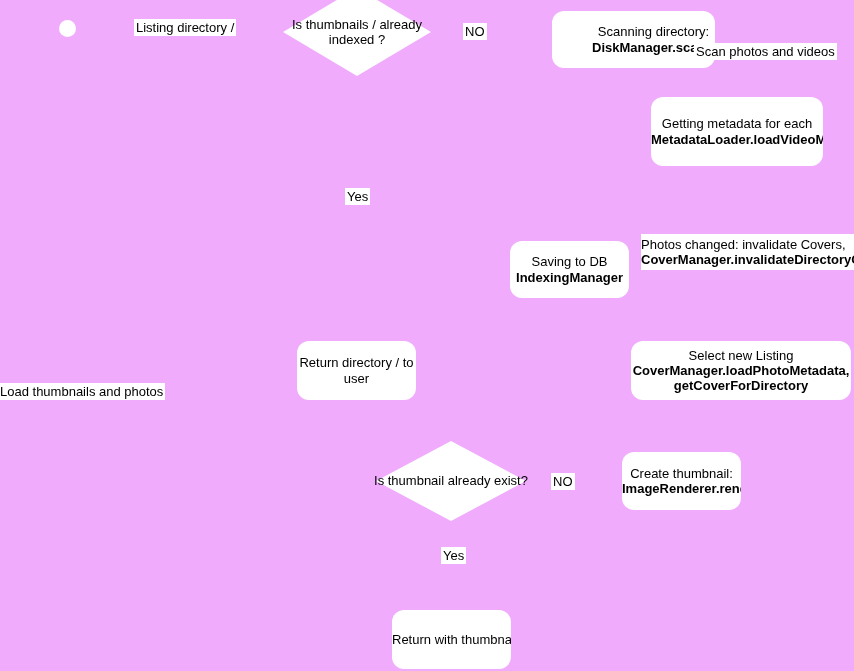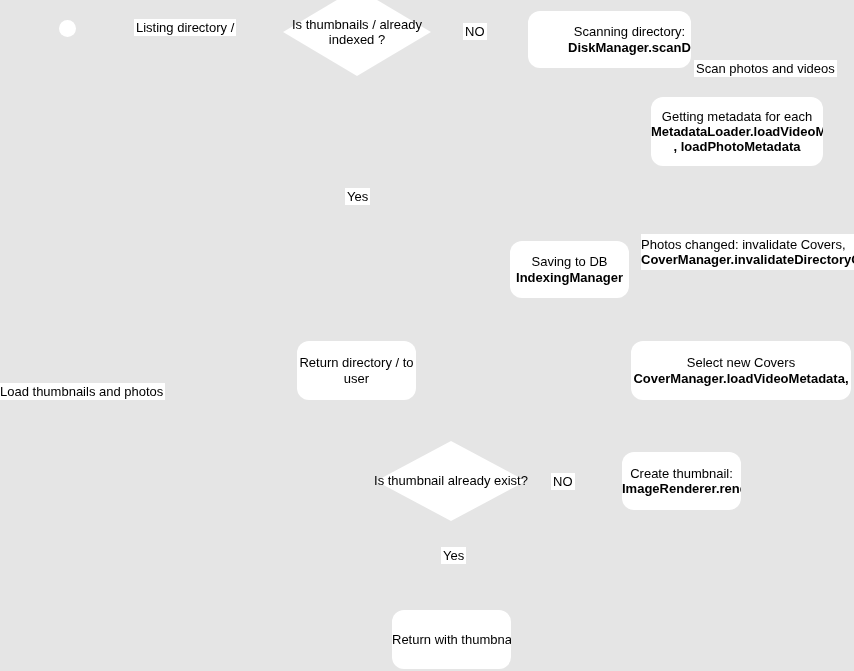--- a/index.html
+++ b/index.html
@@ -4,21 +4,21 @@
 <style>
   html, body {
     margin: 0;
     padding: 0;
     background: #000000;
   }
   #canvas {
     position: relative;
     width: 854px;
     height: 671px;
-    background: #e5e5e5;
+    background: #f0abfc;
     overflow: hidden;
     font-family: "Liberation Sans", sans-serif;
   }
   
   .start-node {
     position: absolute;
     background: #ffffff;
     border-radius: 50%;
   }
   
@@ -110,34 +110,33 @@
       <polygon points="74,0 148,44 74,88 0,44" fill="#ffffff"></polygon>
     </svg>
     <div class="dlabel">
       <span>Is thumbnails / already</span><br>
       <span>indexed ?</span>
     </div>
   </div>
 
   <div class="edge-label" style="left:463px; top:23px;">NO</div>
 
-  <div class="proc-box" style="left:528px; top:11px; width:163px; height:57px;padding-left:40px;">
+  <div class="proc-box" style="left:552px; top:11px; width:163px; height:57px;padding-left:40px;">
     <div class="inner">
       <span class="ln">Scanning directory:</span>
       <span class="ln b">DiskManager.scanDirectory</span>
     </div>
   </div>
 
-  <div class="edge-label" style="left:694px; top:60px;">Scan photos and videos</div>
+  <div class="edge-label" style="left:694px; top:43px;">Scan photos and videos</div>
 
   <div class="proc-box" style="left:651px; top:97px; width:172px; height:69px;">
     <div class="inner">
       <span class="ln">Getting metadata for each</span>
       <span class="ln b">MetadataLoader.loadVideoMetadata</span>
-      <span class="ln b">, loadPhotoMetadata</span>
     </div>
   </div>
 
   <div class="edge-label" style="left:345px; top:188px;">Yes</div>
 
   <div class="note-plate" style="left:613px; top:234px; width:241px; height:36px;">
     <span class="ln">Photos changed: invalidate Covers,</span>
     <span class="ln b">CoverManager.invalidateDirectoryCovers</span>
   </div>
 
@@ -150,22 +149,23 @@
 
   <div class="proc-box" style="left:297px; top:341px; width:119px; height:59px;">
     <div class="inner">
       <span class="ln">Return directory / to</span>
       <span class="ln">user</span>
     </div>
   </div>
 
   <div class="proc-box" style="left:631px; top:341px; width:220px; height:59px;">
     <div class="inner">
-      <span class="ln">Select new Covers</span>
-      <span class="ln b">CoverManager.loadVideoMetadata,</span>
+      <span class="ln">Select new Listing</span>
+      <span class="ln b">CoverManager.loadPhotoMetadata,</span>
+      <span class="ln b">getCoverForDirectory</span>
     </div>
   </div>
 
   <div class="edge-label" style="left:-2px; top:383px;">Load thumbnails and photos</div>
 
   <div class="diamond" style="left:376px; top:441px; width:150px; height:80px;">
     <svg width="150" height="80" viewBox="0 0 150 80">
       <polygon points="75,0 150,40 75,80 0,40" fill="#ffffff"></polygon>
     </svg>
     <div class="dlabel">

